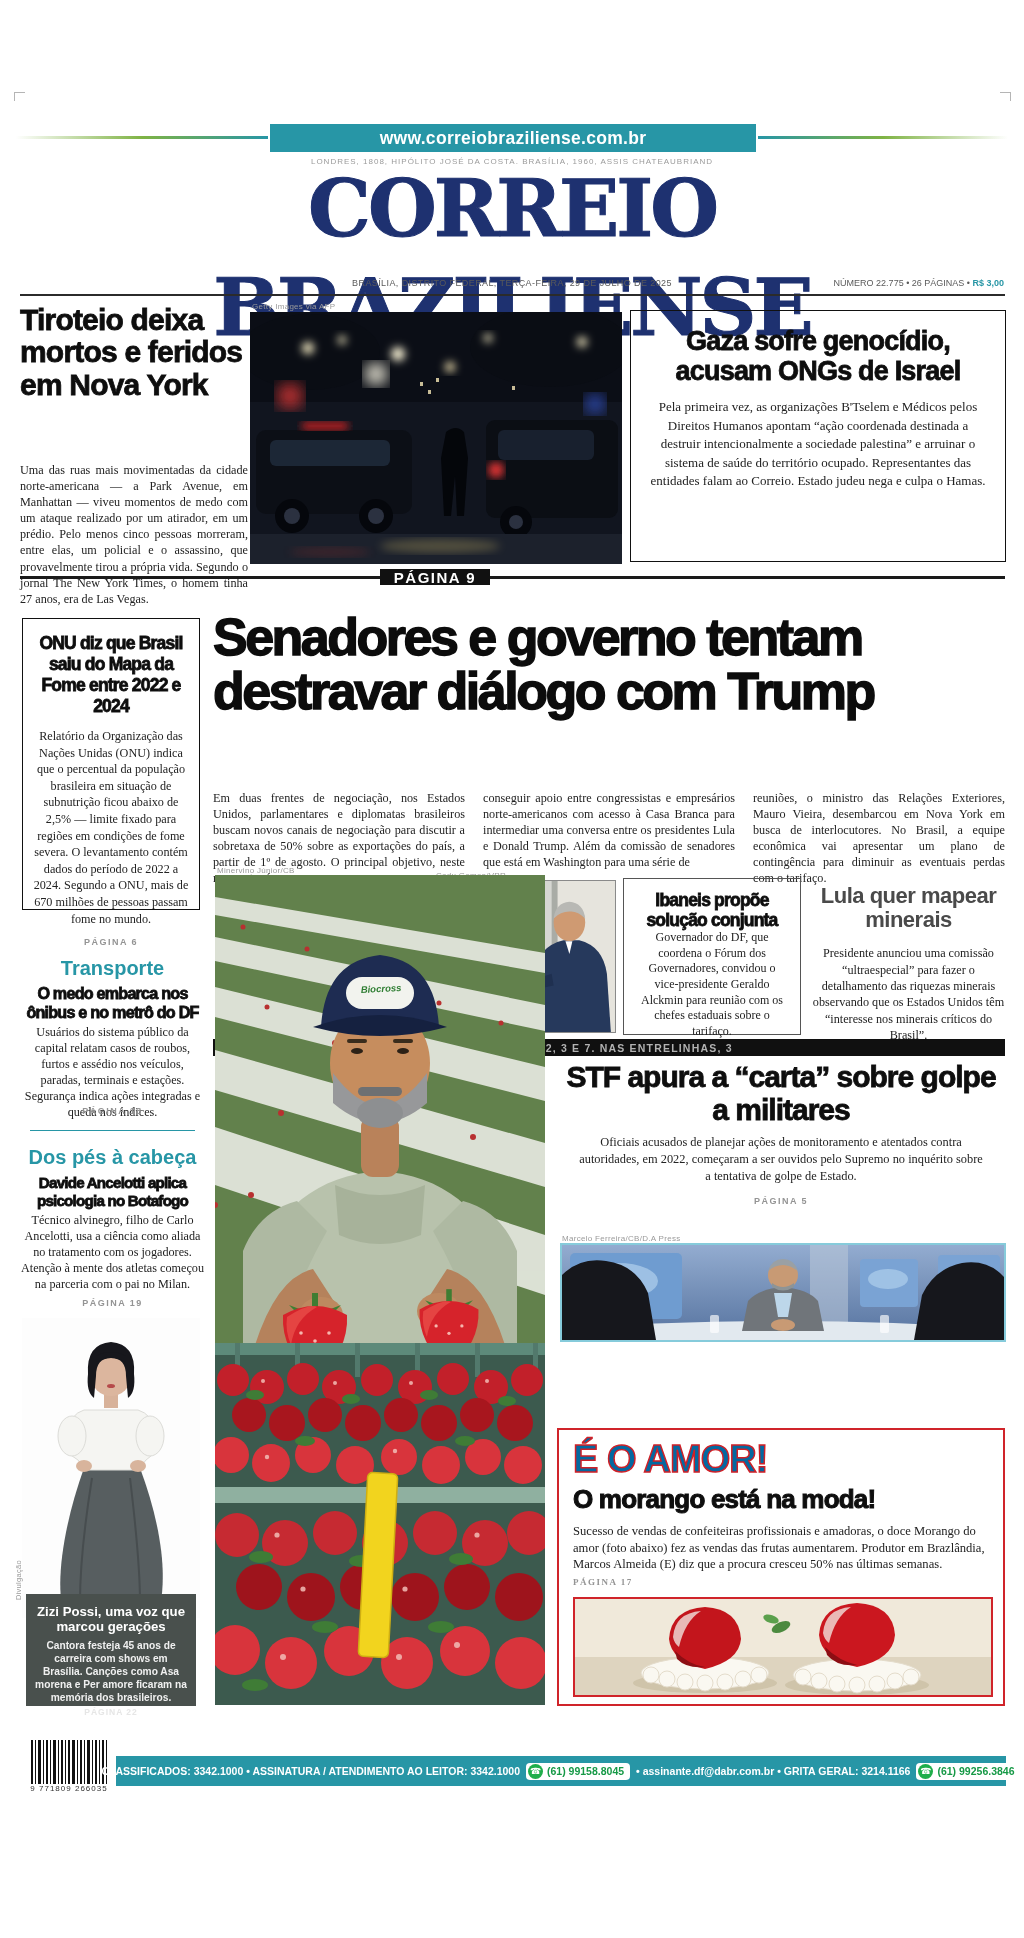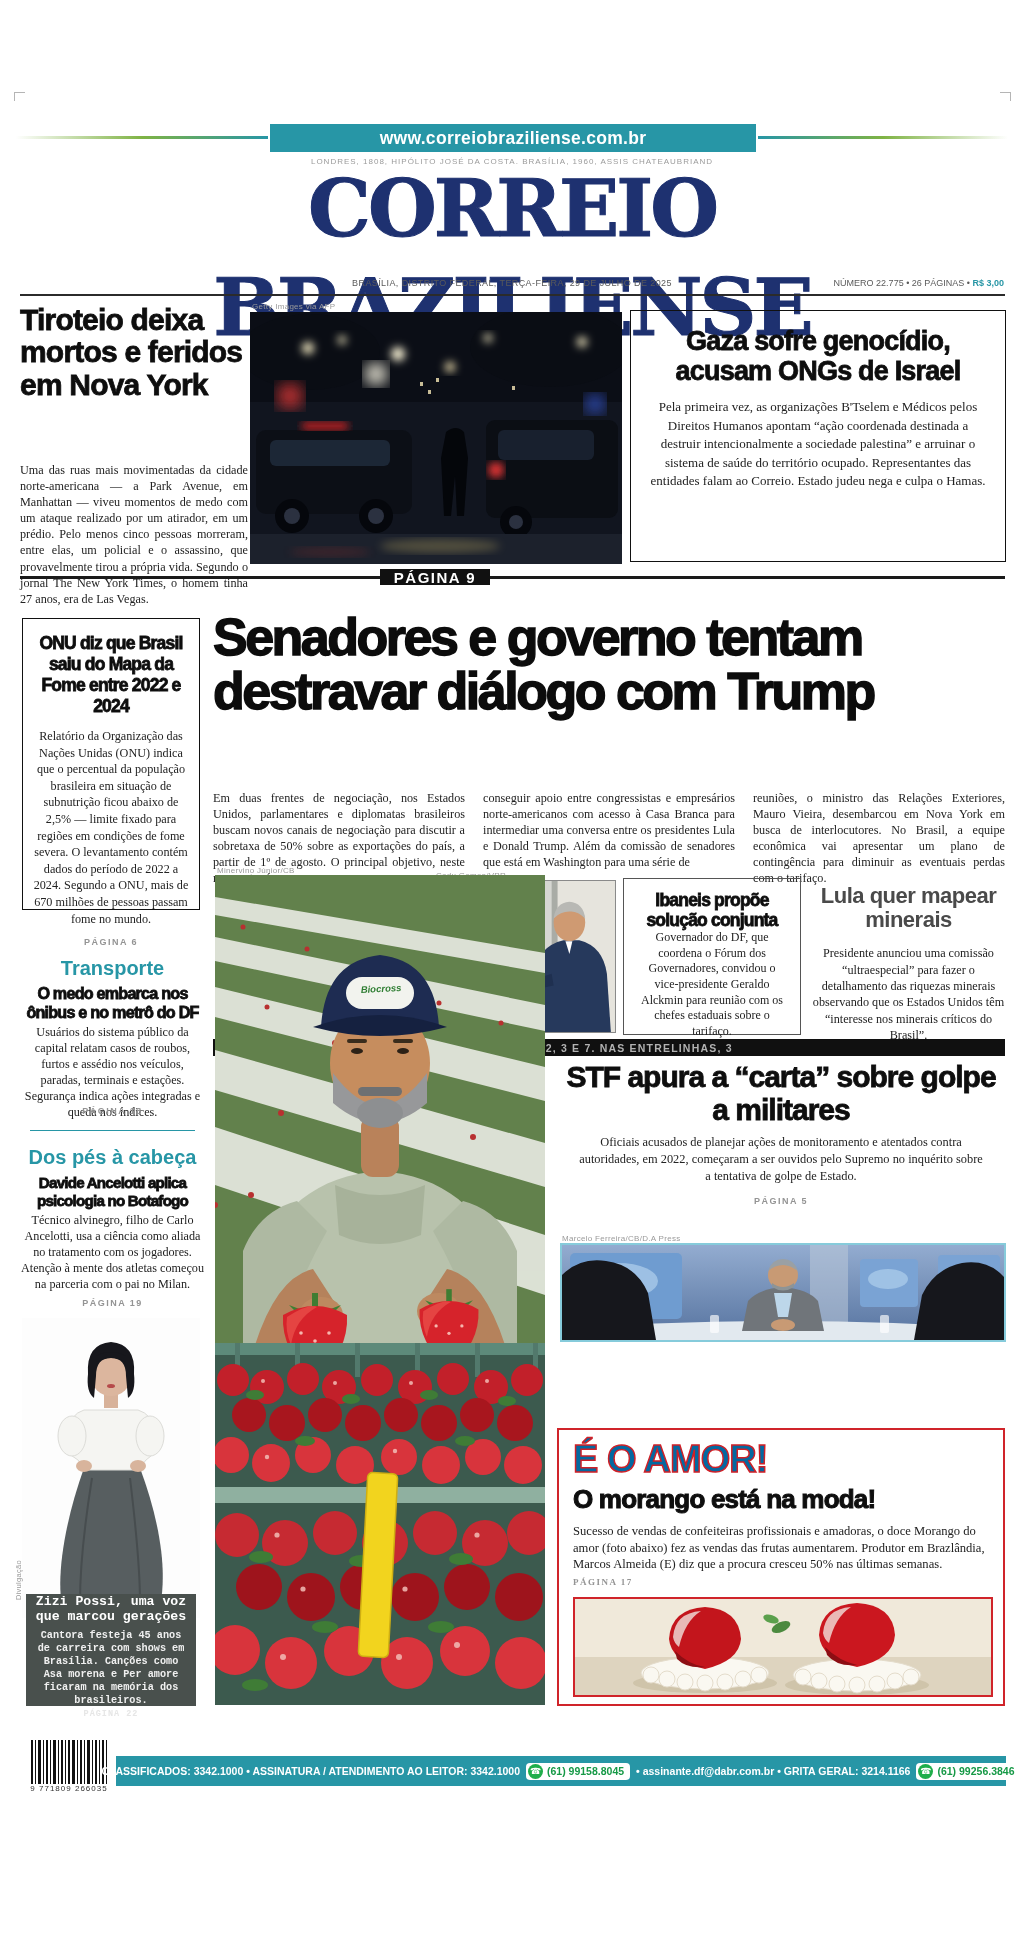--- a/index.html
+++ b/index.html
@@ -198,21 +198,21 @@
       <ellipse cx="116" cy="148" rx="8" ry="6" fill="#d8b49c"></ellipse>
 
       <rect x="82" y="74" width="14" height="16" fill="#d8b29a"></rect>
       <circle cx="89" cy="58" r="20" fill="#dcb69e"></circle>
       <path d="M66,56 Q64,26 89,24 Q114,26 112,56 Q114,74 106,80 L104,58 Q104,40 89,40 Q74,40 74,58 L72,80 Q64,74 66,56 Z" fill="#17171c"></path>
       <path d="M74,38 Q89,30 104,38 L104,44 Q89,36 74,44 Z" fill="#17171c"></path>
       <ellipse cx="89" cy="68" rx="4" ry="2" fill="#b54a4a"></ellipse>
     </svg>
   </div>
   <div class="abs credit" style="left:14px;top:1560px;writing-mode:vertical-rl;transform:rotate(180deg);font-size:7.5px;">Divulgação</div>
-  <div class="abs" style="left:26px;top:1594px;width:170px;height:112px;background:#49504d;box-sizing:border-box;padding:0 8px;font-family:Liberation Mono, monospace;">
+  <div class="abs" style="left:26px;top:1594px;width:170px;height:112px;background:#49504d;box-sizing:border-box;padding:10px 8px;">
     <div class="center" style="font-size:13.2px;font-weight:bold;color:#fff;line-height:1.15;">Zizi Possi, uma voz que marcou gerações</div>
     <div class="center" style="font-size:10.2px;color:#f0f0f0;line-height:1.26;margin-top:6px;font-weight:600;">Cantora festeja 45 anos de carreira com shows em Brasília. Canções como Asa morena e Per amore ficaram na memória dos brasileiros.</div>
     <div class="center" style="font-size:8.5px;color:#e6e6e6;font-weight:bold;letter-spacing:1px;margin-top:2px;">PÁGINA 22</div>
   </div>
 
   <div class="abs credit" style="left:217px;top:866px;">Minervino Júnior/CB</div>
   <div class="abs" style="left:215px;top:875px;width:330px;height:830px;">
     <svg viewBox="0 0 330 830" width="330" height="830">
       <rect width="330" height="470" fill="#62814c"></rect>
       <g fill="#e9ebe3" opacity="0.9">

